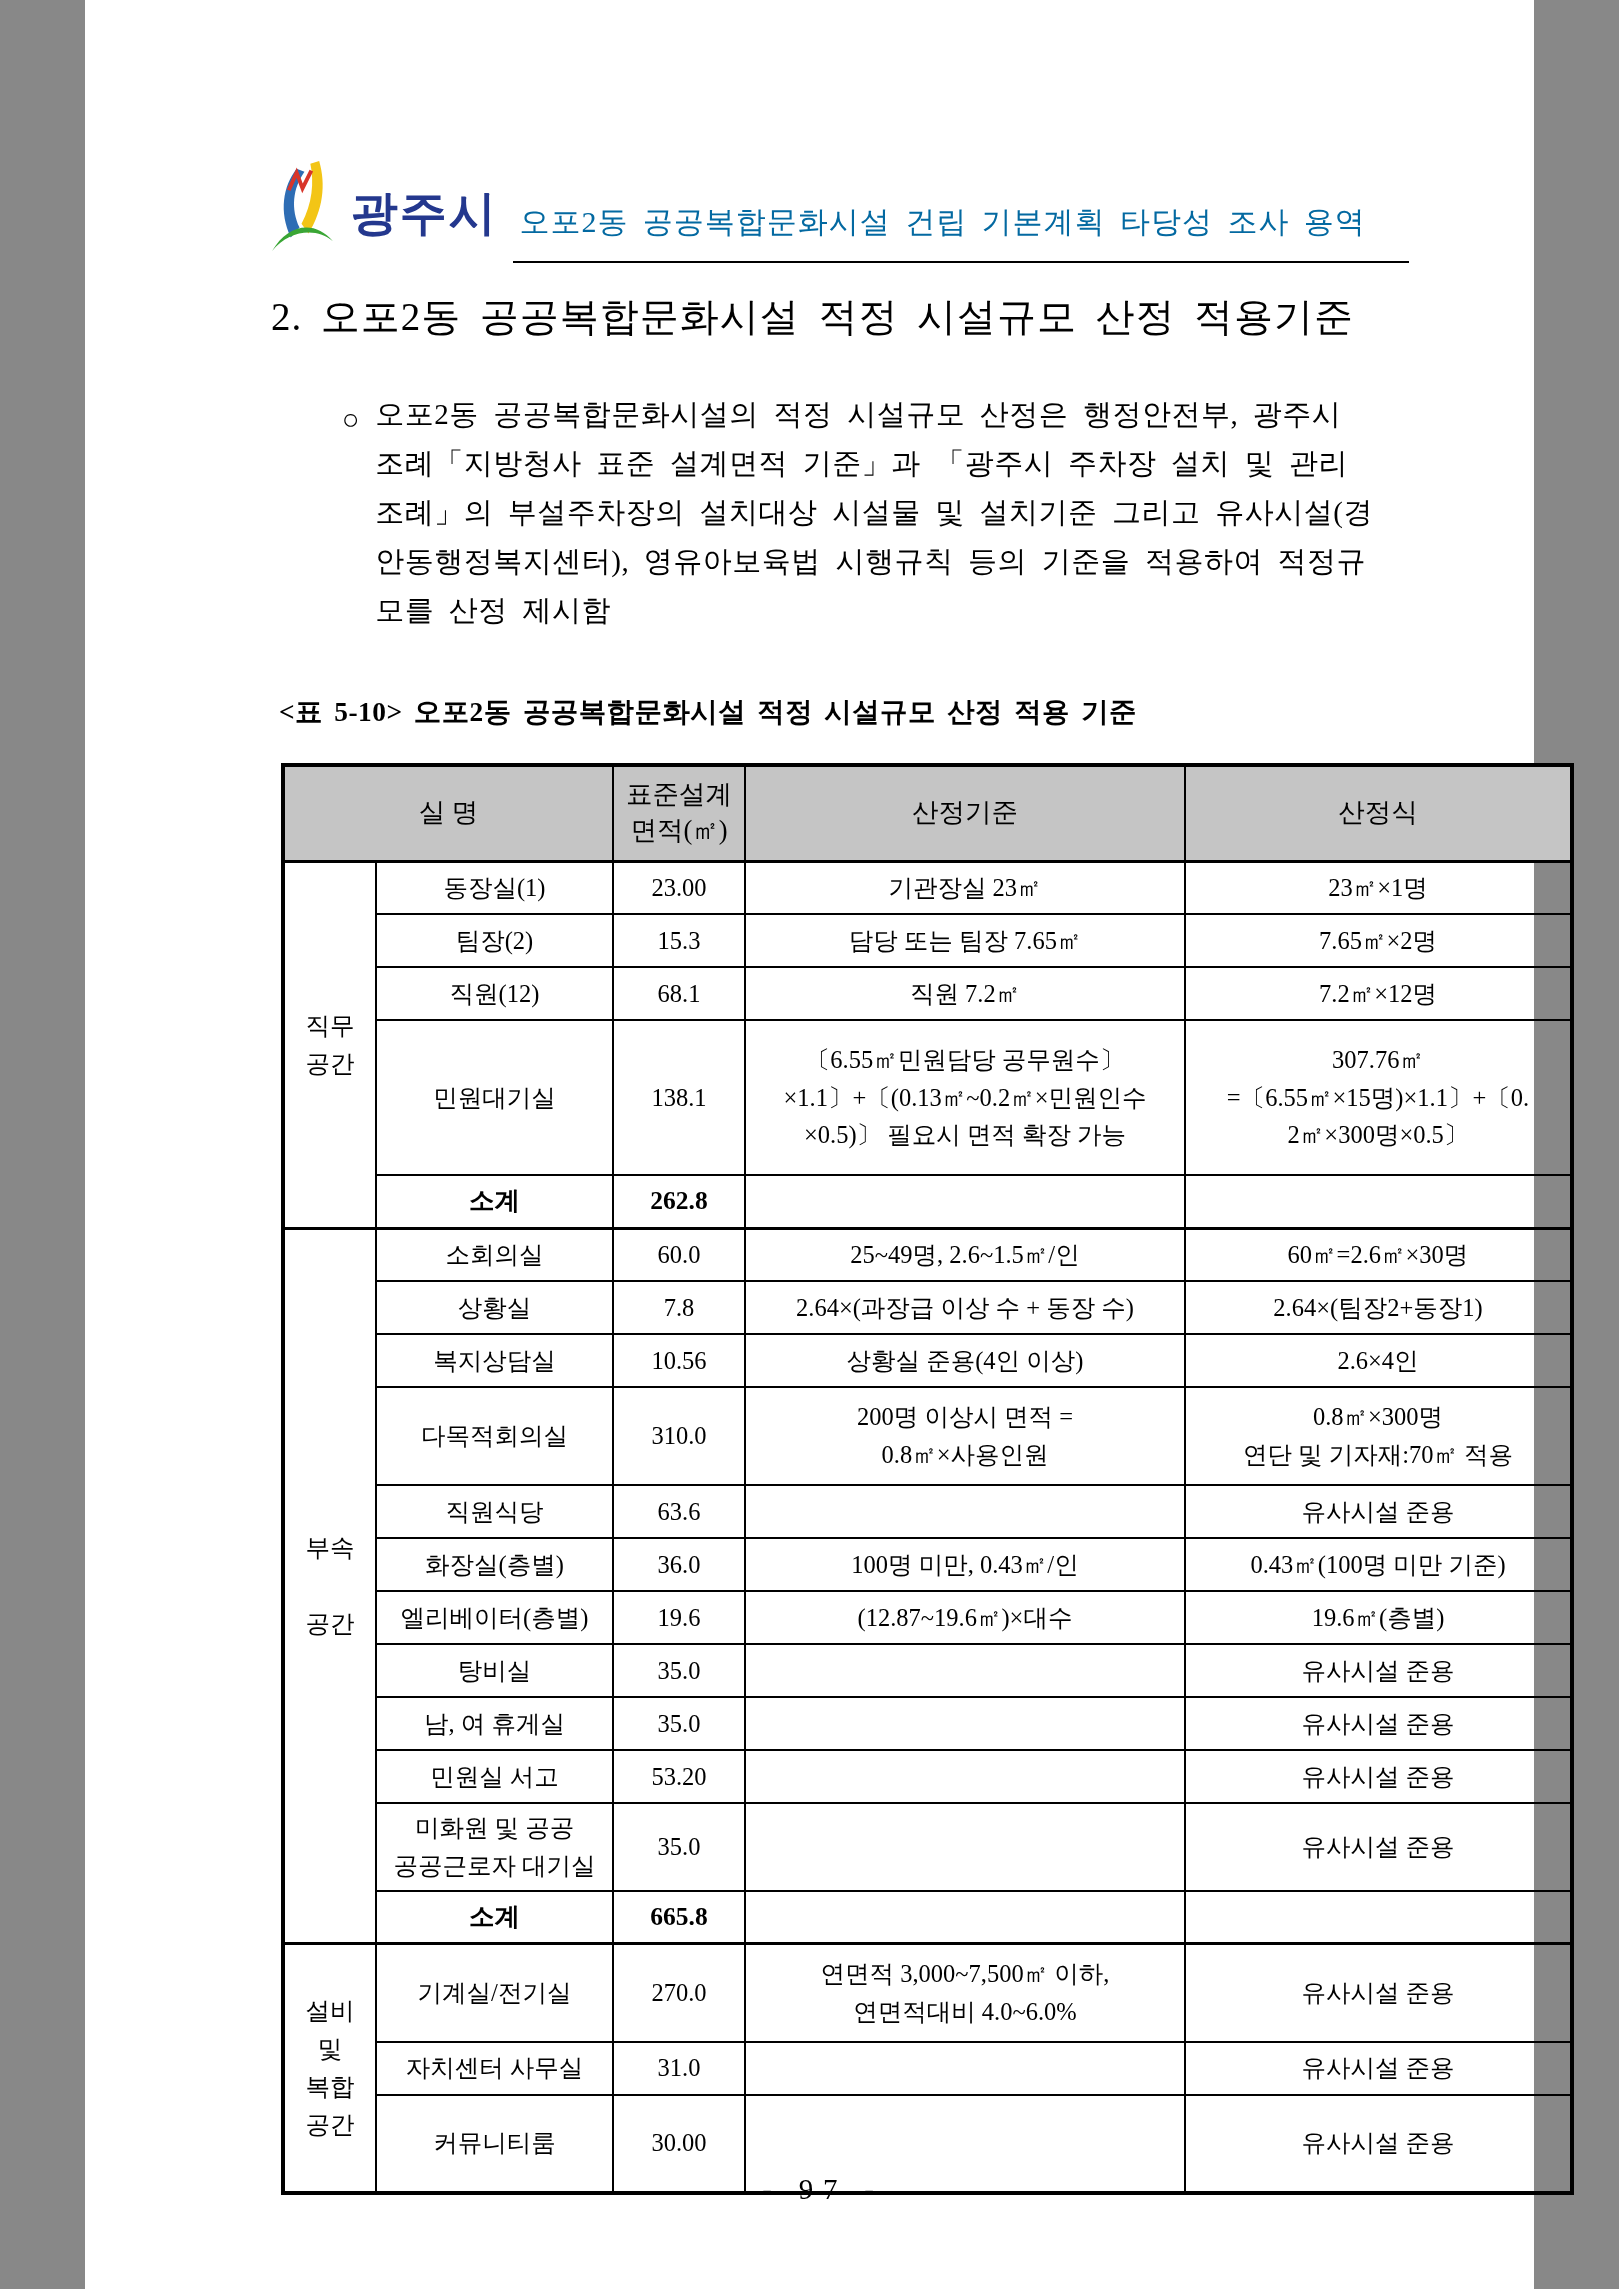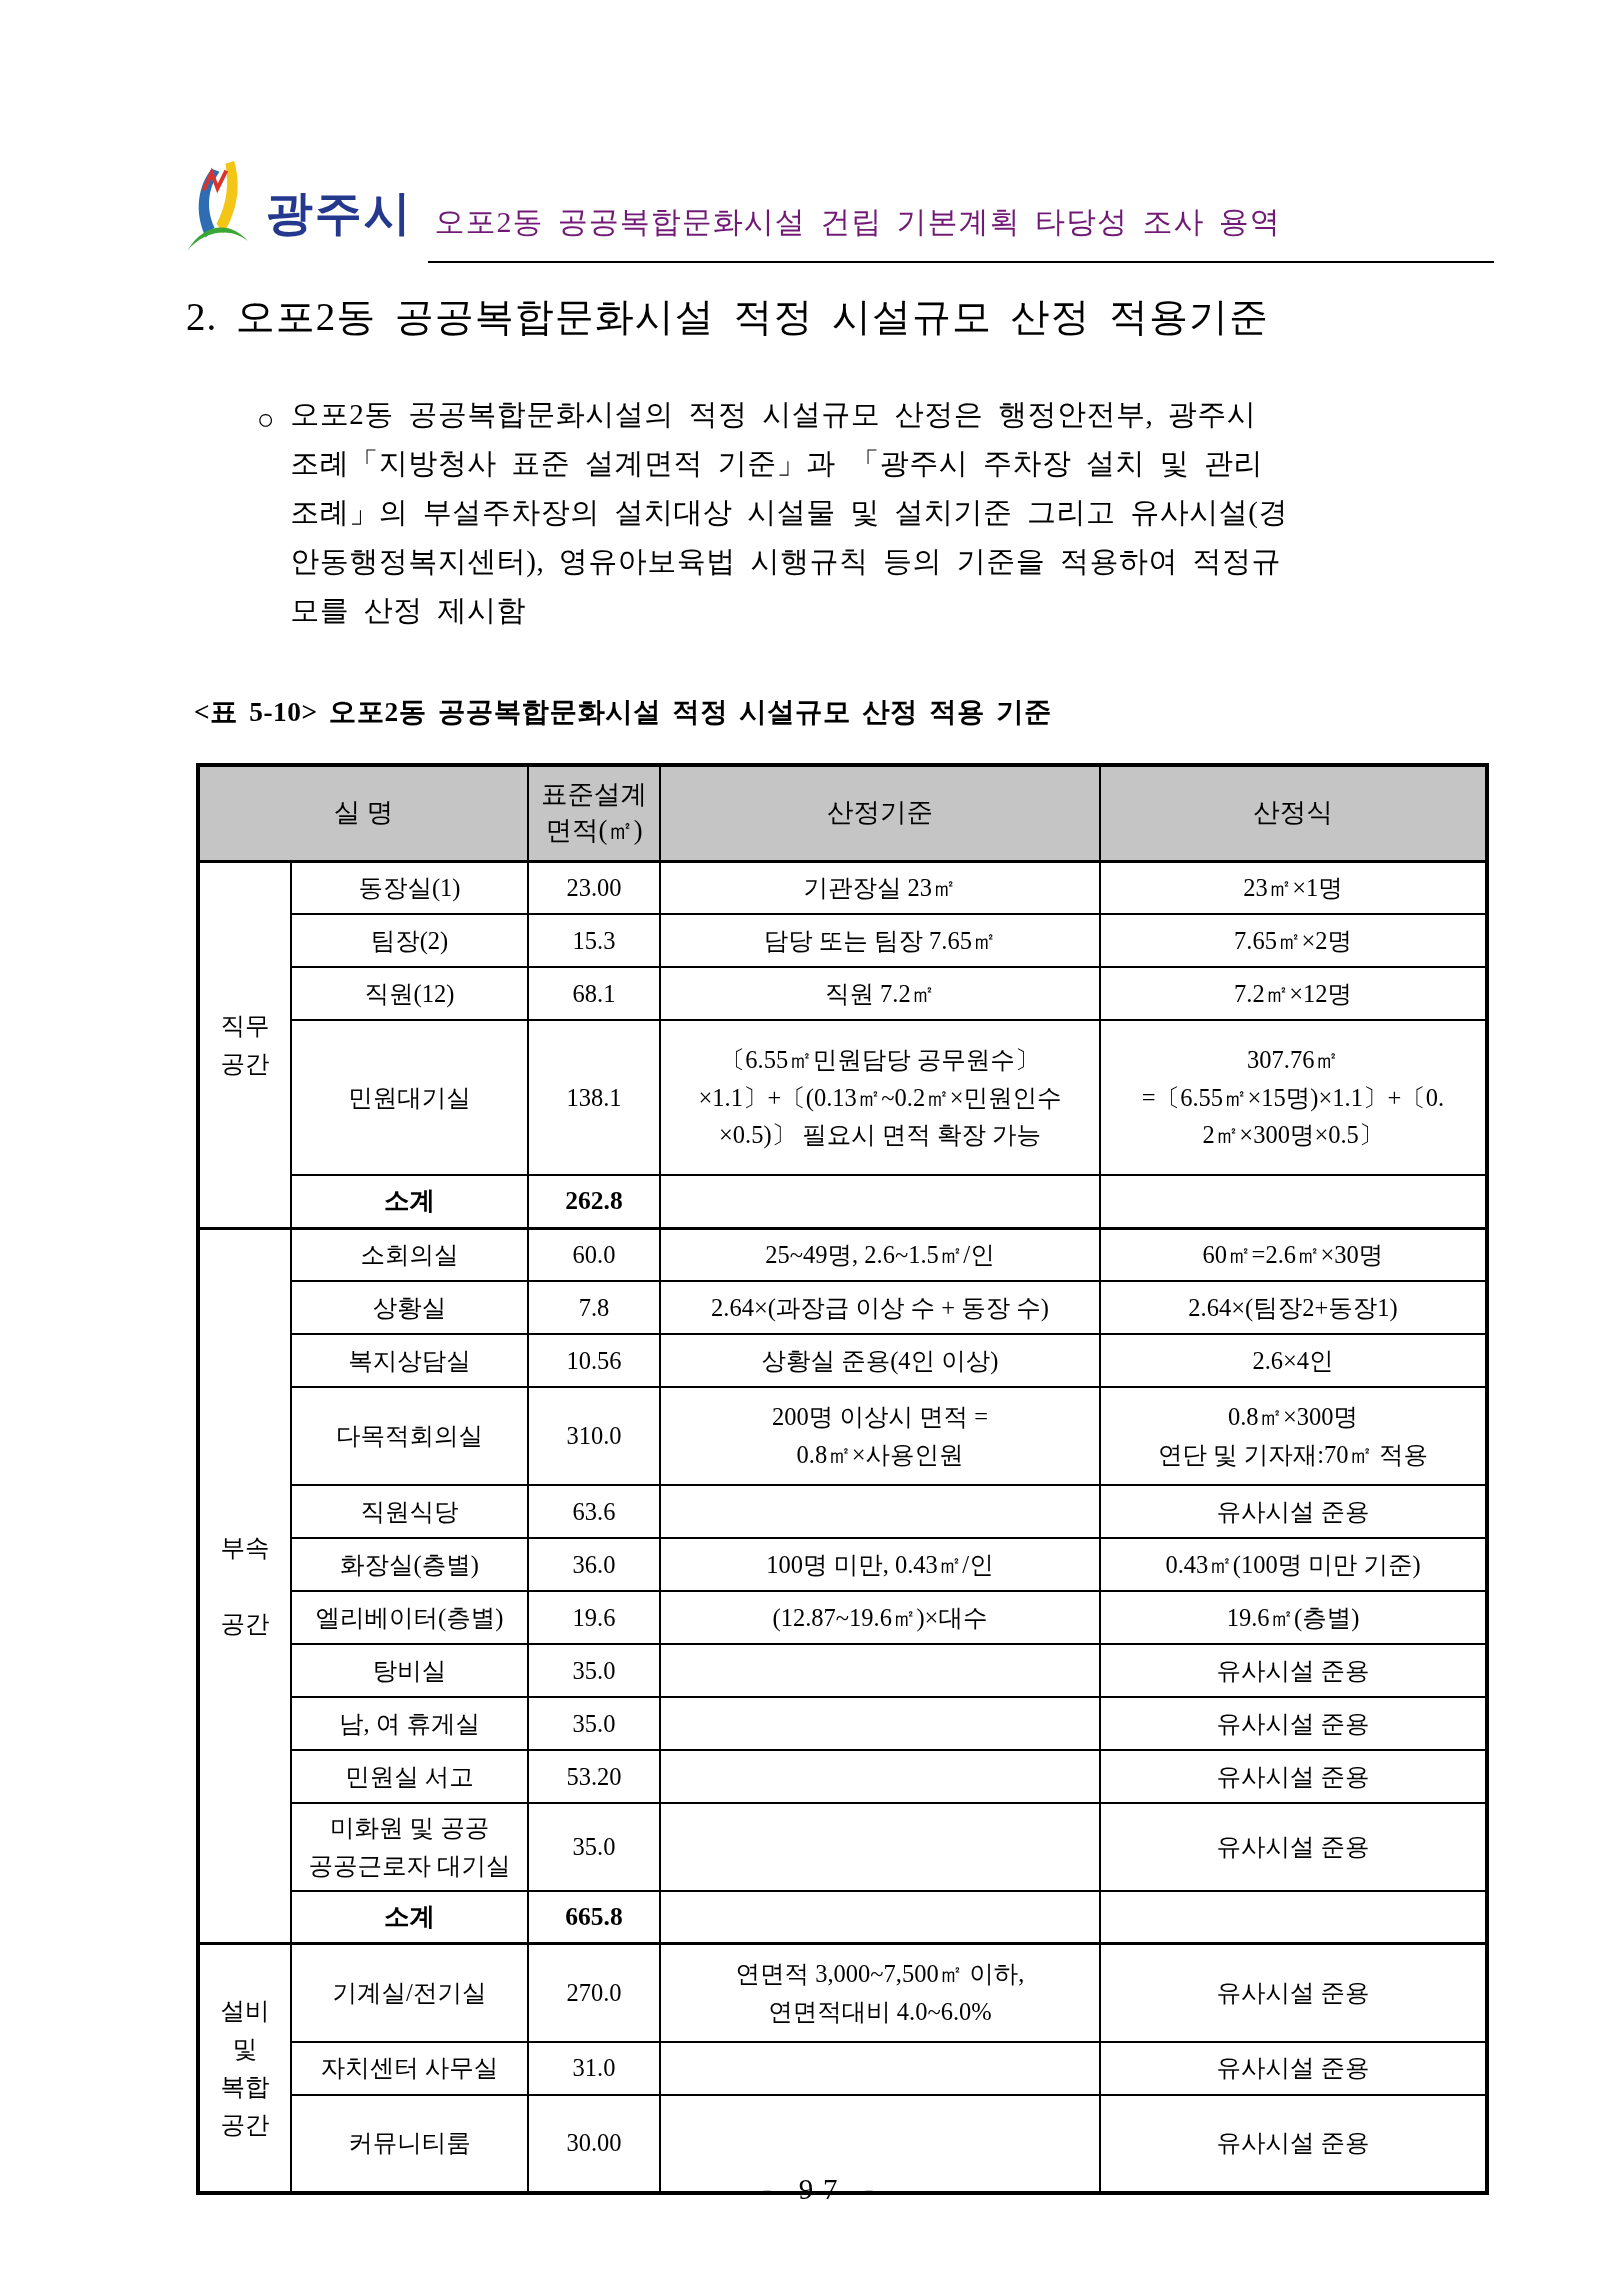--- a/index.html
+++ b/index.html
@@ -1,19 +1,19 @@
 <!DOCTYPE html>
 <html><head>
 <meta charset="utf-8">
 <style>
   * { margin: 0; padding: 0; box-sizing: border-box; }
   html, body { background: #888; }
   .page {
     position: relative;
-    width: 1619px;
+    width: 1449px;
     height: 2290px;
     margin: 0 auto;
     background: #ffffff;
     font-family: "Liberation Serif", "DejaVu Serif", serif;
     color: #000;
   }
   .pre { white-space: pre-line; }
 
   
   .doc-header {
@@ -34,21 +34,21 @@
   }
   .title-wrap {
     flex: 1 1 auto;
     border-bottom: 2.9px solid #000;
     padding: 0 0 17.6px 5.9px;
   }
   .header-title {
     font-size: 30px;
     letter-spacing: 1px;
     word-spacing: 5.9px;
-    color: #701a75;
+    color: #0369a1;
   }
 
   
   .section-heading {
     position: absolute;
     top: 290px; left: 186px; right: 125px;
     font-size: 39px;
     font-weight: normal;
     letter-spacing: 1px;
     word-spacing: 7.8px;

